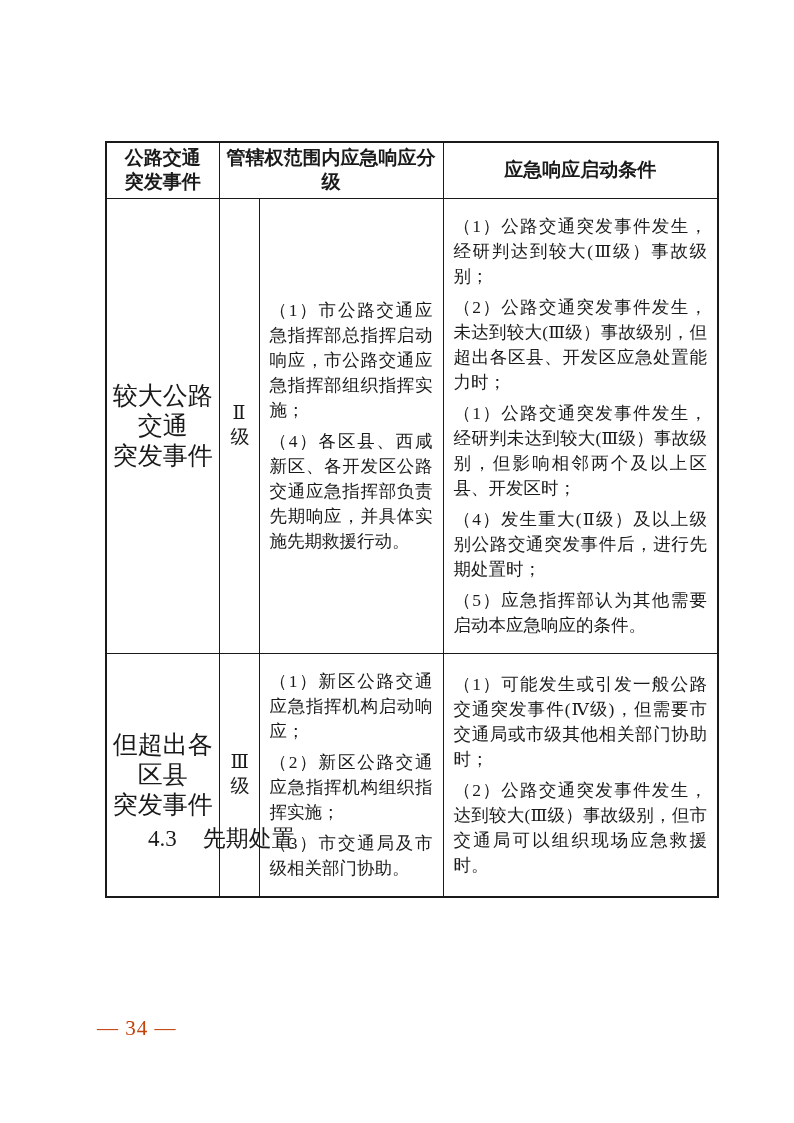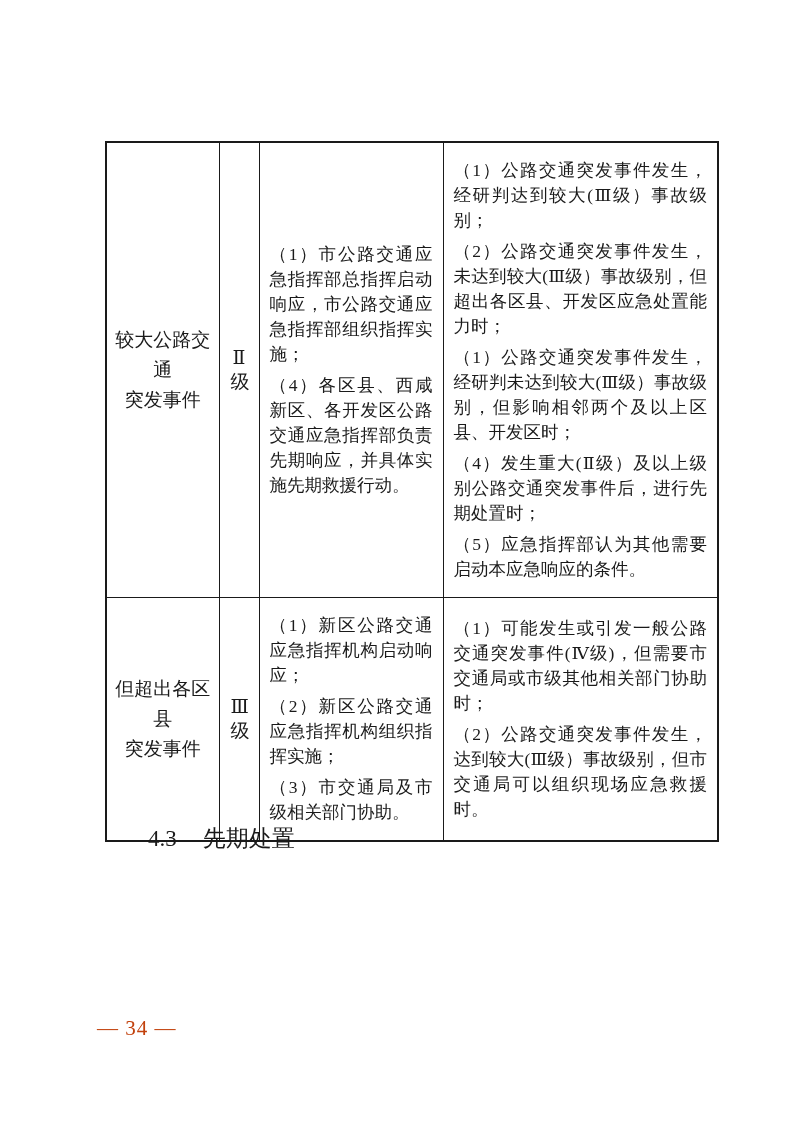--- a/index.html
+++ b/index.html
@@ -34,21 +34,21 @@
   tr.row-general{ height: 223px; }
 
   th.hdr-cell {
     font-size: 19px;
     font-weight: bold;
     line-height: 24px;
     text-align: center;
     padding: 2px;
   }
   td.event-cell {
-    font-size: 19px;
+    font-size: 25px;
     line-height: 30px;
     text-align: center;
     padding: 2px;
   }
   td.level-cell {
     font-size: 19px;
     text-align: center;
     padding: 2px 11px;
   }
   td.text-cell {
@@ -104,20 +104,28 @@
 <div class="page">
 
   <table class="doc-table">
     <colgroup>
       <col style="width:113px">
       <col style="width:40px">
       <col style="width:184px">
       <col style="width:275px">
     </colgroup>
     <tbody>
+      <tr class="header-row">
+        <th class="hdr-cell">
+          <span class="cell-line">公路交通</span>
+          <span class="cell-line">突发事件</span>
+        </th>
+        <th class="hdr-cell" colspan="2">管辖权范围内应急响应分级</th>
+        <th class="hdr-cell">应急响应启动条件</th>
+      </tr>
 
       <tr class="row-major">
         <td class="event-cell">
           <span class="cell-line">较大公路交通</span>
           <span class="cell-line">突发事件</span>
         </td>
         <td class="level-cell">Ⅱ级</td>
         <td class="text-cell">
           <p>（1）市公路交通应急指挥部总指挥启动响应，市公路交通应急指挥部组织指挥实施；</p>
           <p>（4）各区县、西咸新区、各开发区公路交通应急指挥部负责先期响应，并具体实施先期救援行动。</p>

